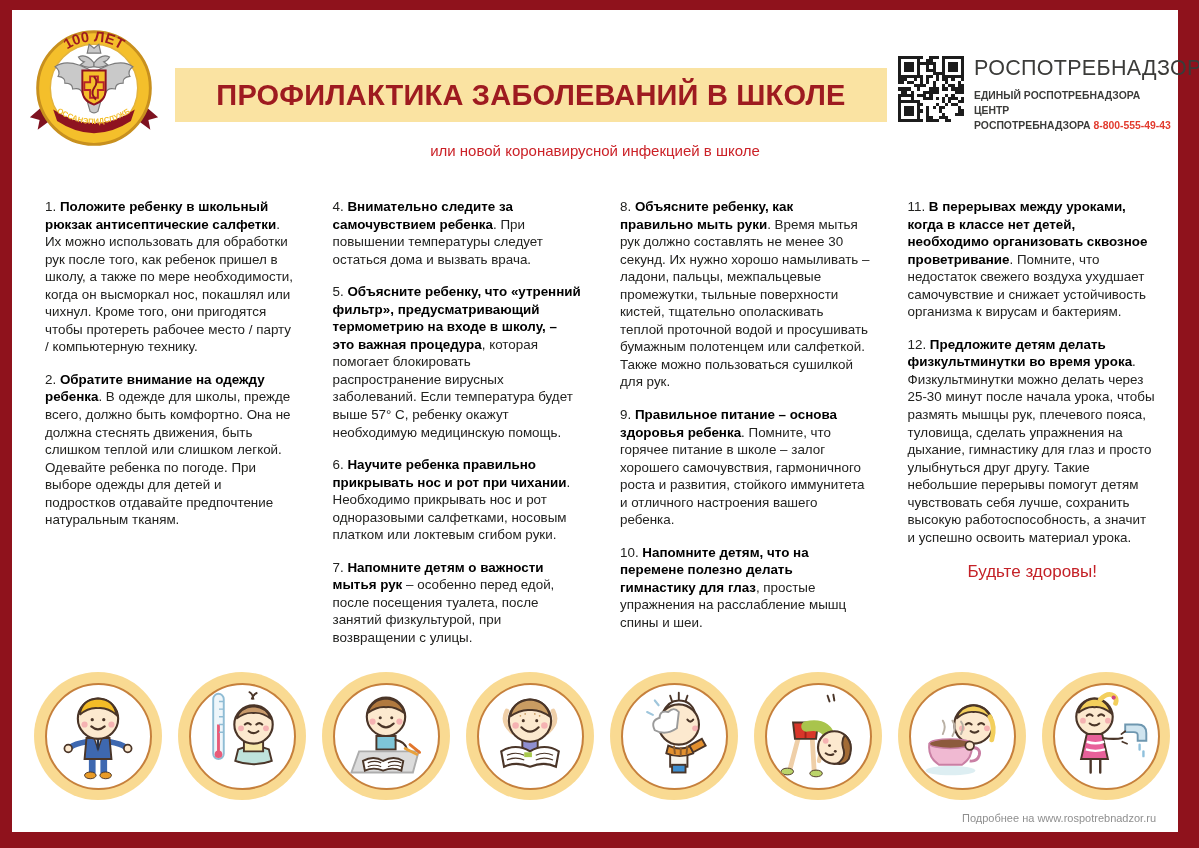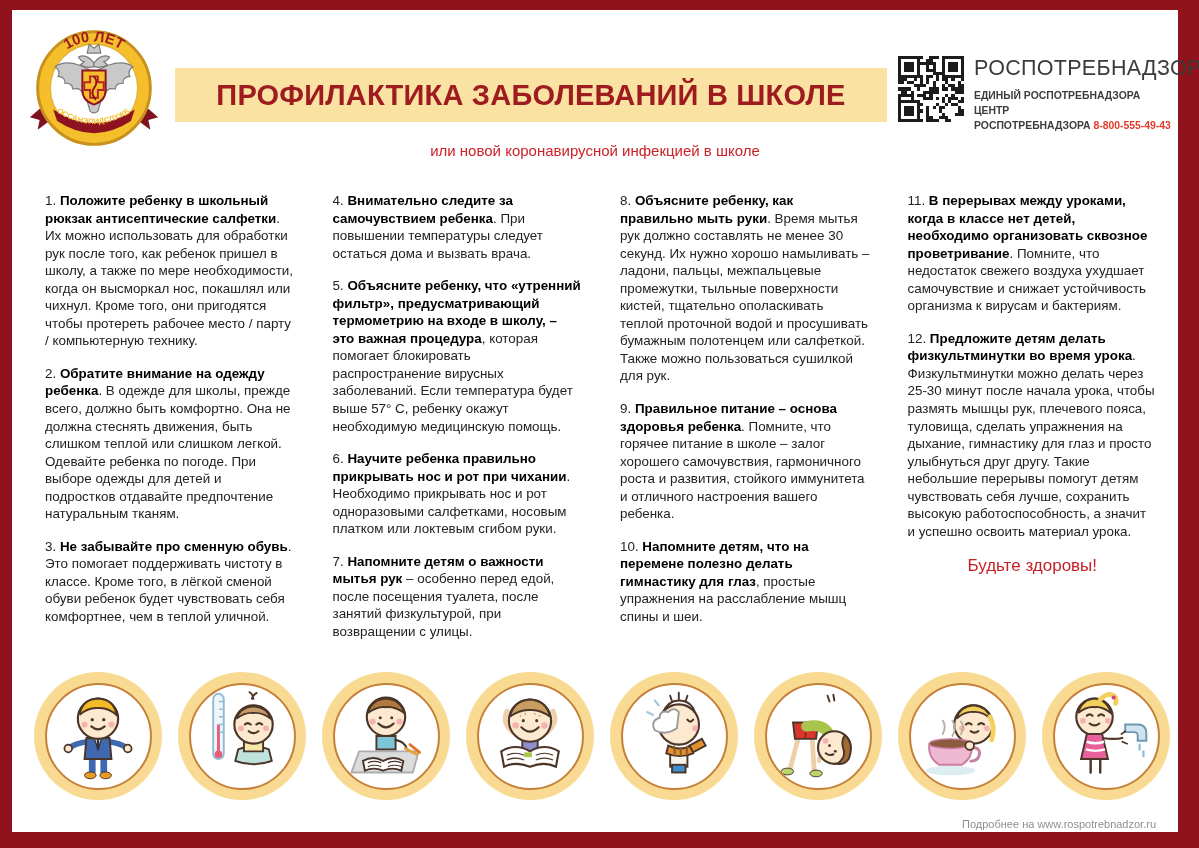--- a/index.html
+++ b/index.html
@@ -18,38 +18,38 @@
   .agency{position:absolute;left:962px;top:46px;width:200px;}
   .agency .nm{font-size:21.5px;color:#3B3B39;letter-spacing:.3px;white-space:nowrap;}
   .agency .sub{margin-top:7px;font-size:10.4px;font-weight:bold;color:#3B3B39;line-height:1.45;}
   .agency .phone{color:#E23B2E;}
 
   
   .subtitle{position:absolute;left:0;top:130px;width:100%;text-align:center;color:#CB2127;
             font-size:15px;line-height:1.5;}
 
   
-  .tips{position:absolute;left:33px;top:182px;width:1112px;display:flex;gap:38px;}
+  .tips{position:absolute;left:33px;top:188px;width:1112px;display:flex;gap:38px;}
   .col{flex:1 1 0;}
   .tip{margin:0 0 15px;font-size:13.4px;line-height:1.31;color:#222220;}
   .tb{font-weight:bold;color:#000;}
   .closing{margin-top:16px;text-align:center;color:#C42127;font-size:17px;}
 
   
   .row{position:absolute;left:22px;top:662px;width:1136px;display:flex;justify-content:space-between;}
   .bubble{width:128px;height:128px;border-radius:50%;background:#F9DA92;
           display:flex;align-items:center;justify-content:center;flex:0 0 auto;}
   .bubble .in{width:103px;height:103px;border-radius:50%;background:#fff;border:2.5px solid #C6803C;
           display:flex;align-items:center;justify-content:center;overflow:hidden;}
   .bubble svg{width:96px;height:96px;}
   .kid{stroke:#4a3528;stroke-width:2.2;stroke-linecap:round;stroke-linejoin:round;fill:none;}
   .skin{fill:#FCE9CF;}
   .blush{fill:#F3A8AD;opacity:.85;stroke:none;}
 
-  .footer{position:absolute;right:22px;bottom:2px;font-size:11px;color:#8F8F8F;}
+  .footer{position:absolute;right:22px;bottom:8px;font-size:11px;color:#8F8F8F;}
 </style>
 </head>
 <body>
 
 <div class="page">
   <div class="inner">
 
     <svg class="logo" viewBox="0 0 140 140">
       <path d="M18,86 L4,98 l10,3 -2,10 16,-12 z" fill="#7E1220"></path>
       <path d="M122,86 l14,12 -10,3 2,10 -16,-12 z" fill="#7E1220"></path>
@@ -330,21 +330,20 @@
     </div>
 
     <div class="subtitle">
       <div>или новой коронавирусной инфекцией в школе</div>
     </div>
 
     <div class="tips">
       <div class="col">
         <p class="tip"><span>1.</span> <span class="tb">Положите ребенку в школьный рюкзак антисептические салфетки</span><span>. Их можно использовать для обработки рук после того, как ребенок пришел в школу, а также по мере необходимости, когда он высморкал нос, покашлял или чихнул. Кроме того, они пригодятся чтобы протереть рабочее место / парту / компьютерную технику.</span></p>
         <p class="tip"><span>2.</span> <span class="tb">Обратите внимание на одежду ребенка</span><span>. В одежде для школы, прежде всего, должно быть комфортно. Она не должна стеснять движения, быть слишком теплой или слишком легкой. Одевайте ребенка по погоде. При выборе одежды для детей и подростков отдавайте предпочтение натуральным тканям.</span></p>
-        <p class="tip"><span>3.</span> <span class="tb">Не забывайте про сменную обувь</span><span>. Это помогает поддерживать чистоту в классе. Кроме того, в лёгкой сменой обуви ребенок будет чувствовать себя комфортнее, чем в теплой уличной.</span></p>
       </div>
       <div class="col">
         <p class="tip"><span>4.</span> <span class="tb">Внимательно следите за самочувствием ребенка</span><span>. При повышении температуры следует остаться дома и вызвать врача.</span></p>
         <p class="tip"><span>5.</span> <span class="tb">Объясните ребенку, что «утренний фильтр», предусматривающий термометрию на входе в школу, – это важная процедура</span><span>, которая помогает блокировать распространение вирусных заболеваний. Если температура будет выше 57° С, ребенку окажут необходимую медицинскую помощь.</span></p>
         <p class="tip"><span>6.</span> <span class="tb">Научите ребенка правильно прикрывать нос и рот при чихании</span><span>. Необходимо прикрывать нос и рот одноразовыми салфетками, носовым платком или локтевым сгибом руки.</span></p>
         <p class="tip"><span>7.</span> <span class="tb">Напомните детям о важности мытья рук</span><span> – особенно перед едой, после посещения туалета, после занятий физкультурой, при возвращении с улицы.</span></p>
       </div>
       <div class="col">
         <p class="tip"><span>8.</span> <span class="tb">Объясните ребенку, как правильно мыть руки</span><span>. Время мытья рук должно составлять не менее 30 секунд. Их нужно хорошо намыливать – ладони, пальцы, межпальцевые промежутки, тыльные поверхности кистей, тщательно ополаскивать теплой проточной водой и просушивать бумажным полотенцем или салфеткой. Также можно пользоваться сушилкой для рук.</span></p>
         <p class="tip"><span>9.</span> <span class="tb">Правильное питание – основа здоровья ребенка</span><span>. Помните, что горячее питание в школе – залог хорошего самочувствия, гармоничного роста и развития, стойкого иммунитета и отличного настроения вашего ребенка.</span></p>

